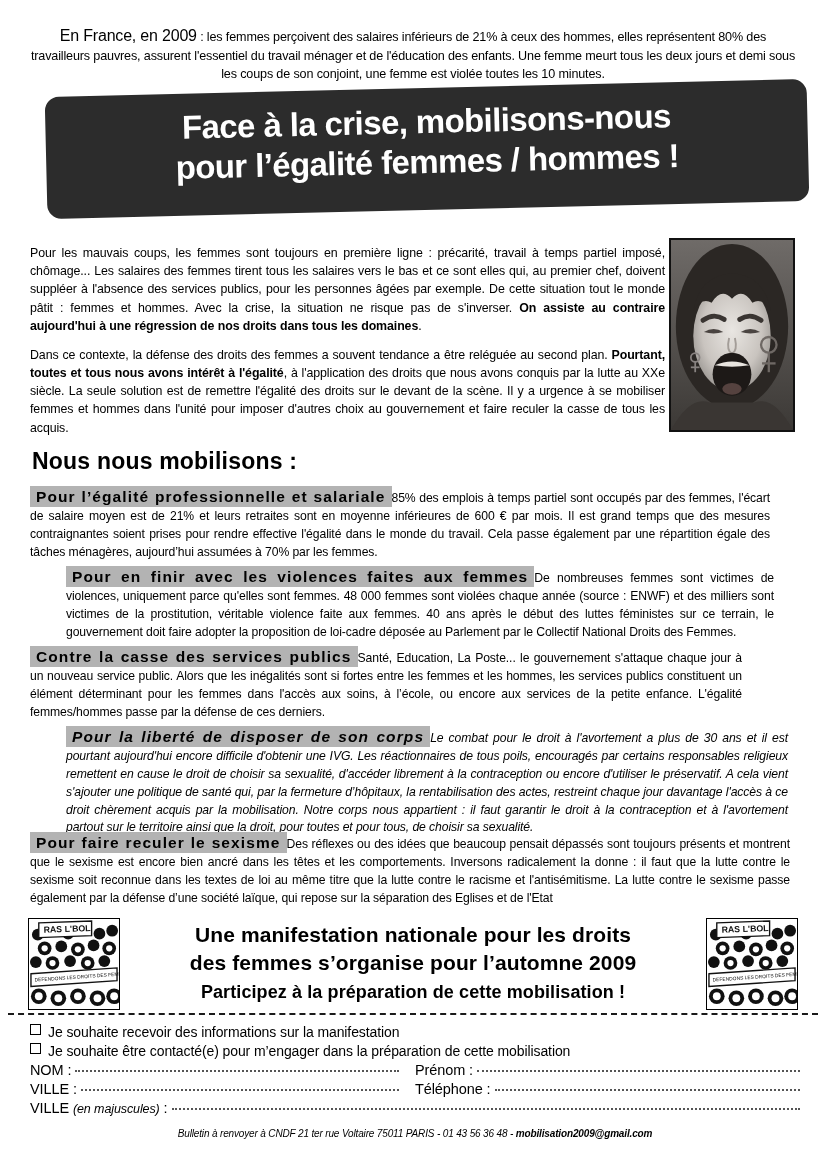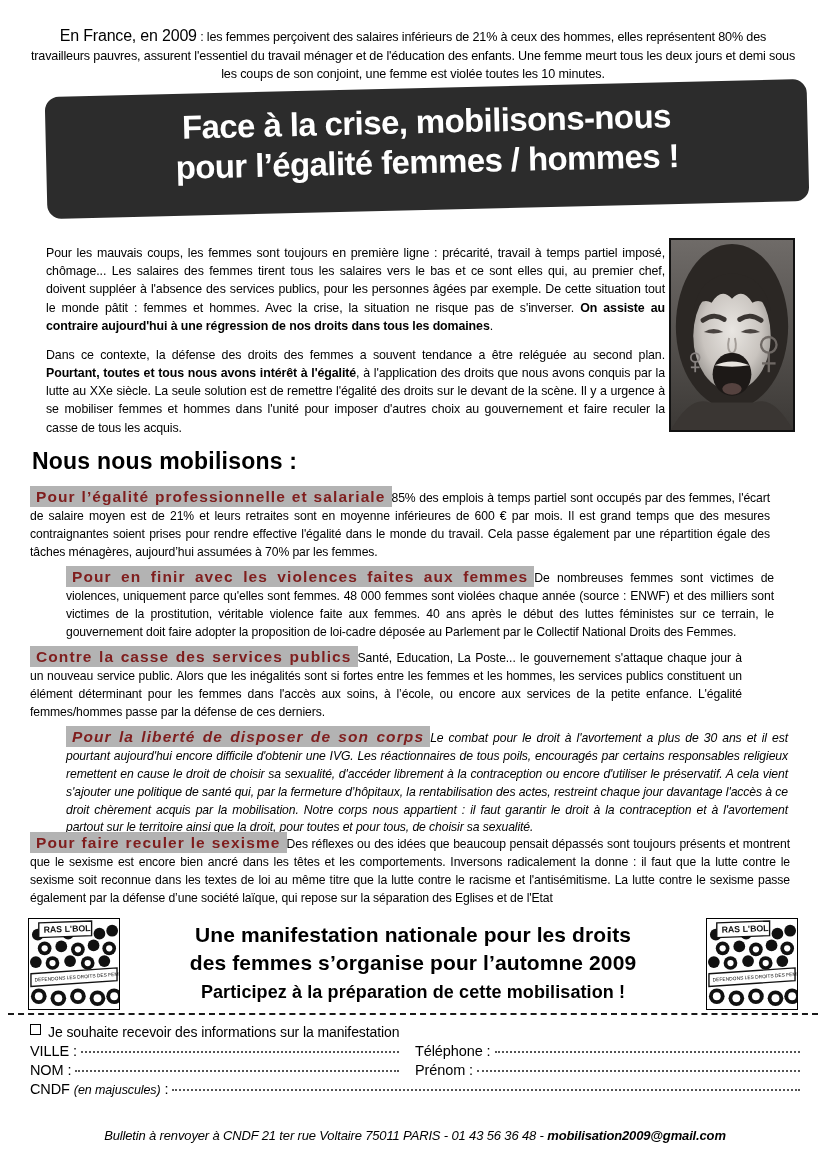--- a/index.html
+++ b/index.html
@@ -61,21 +61,21 @@
 
   
   .intro {
     position: absolute;
     left: 30px; top: 244px; width: 635px;
     font-size: 12.4px;
     line-height: 1.465;
     text-align: justify;
     letter-spacing: -0.1px;
   }
-  .intro p { margin: 0 0 11px 16px; }
+  .intro p { margin: 0 0 11px 0; }
   .intro b { font-weight: bold; }
 
   .photo {
     position: absolute;
     left: 669px; top: 238px; width: 126px; height: 194px;
     border: 2px solid #111;
     background: #9a9a9a;
     overflow: hidden;
   }
   .photo svg { display: block; width: 100%; height: 100%; }
@@ -91,21 +91,21 @@
 
   
   .section { position: absolute; font-size: 12.2px; line-height: 1.45; text-align: justify; letter-spacing: -0.1px; }
   .sec-head {
     display: inline;
     background: #b3b3b3;
     font-weight: bold;
     font-size: 15.5px;
     letter-spacing: 1.1px;
     padding: 2px 6px 2px 6px;
-    color: #7f1d1d;
+    color: #000000;
     white-space: nowrap;
   }
   .sec-body { display: inline; }
 
   #sec1 { left: 30px; top: 486px; width: 740px; }
   #sec2 { left: 66px; top: 566px; width: 708px; }
   #sec3 { left: 30px; top: 646px; width: 712px; }
   #sec4 { left: 66px; top: 726px; width: 722px; font-style: italic; }
   #sec5 { left: 30px; top: 832px; width: 760px; }
 
@@ -176,21 +176,21 @@
   }
   .fld.half { width: 50%; }
   .fld.half.first { padding-right: 16px; }
   .fld.full { width: 100%; }
 
   .footer-line {
     position: absolute;
     left: 30px; top: 1128px; width: 770px;
     text-align: center;
     font-style: italic;
-    font-size: 13px;
+    font-size: 10px;
     letter-spacing: -0.15px;
   }
   .footer-line b { font-weight: bold; font-style: italic; }
 </style>
 </head>
 <body>
 
 <div class="page">
 
   <div class="topstat">
@@ -388,48 +388,52 @@
 
   <div class="cutline"></div>
 
   <div class="coupon">
 
     <div class="chk-row">
       <span class="chkbox"></span>
       <span class="chk-label">Je souhaite recevoir des informations sur la manifestation</span>
     </div>
 
+    <div class="chk-row">
+      <span class="chkbox"></span>
+      <span class="chk-label">Je souhaite être contacté(e) pour m’engager dans la préparation de cette mobilisation</span>
+    </div>
+
+    <div class="field-row">
+      <span class="fld half first">
+        <span class="lab">NOM :</span>
+        <span class="dots"></span>
+      </span>
+      <span class="fld half">
+        <span class="lab">Prénom :</span>
+        <span class="dots"></span>
+      </span>
+    </div>
 
     <div class="field-row">
       <span class="fld half first">
         <span class="lab">VILLE :</span>
         <span class="dots"></span>
       </span>
       <span class="fld half">
         <span class="lab">Téléphone :</span>
         <span class="dots"></span>
       </span>
     </div>
 
     <div class="field-row">
-      <span class="fld half first">
-        <span class="lab">NOM :</span>
+      <span class="fld full">
+        <span class="lab"><span>VILLE</span> <span class="it">(en majuscules)</span> <span>:</span></span>
         <span class="dots"></span>
       </span>
-      <span class="fld half">
-        <span class="lab">Prénom :</span>
-        <span class="dots"></span>
-      </span>
-    </div>
-
-    <div class="field-row">
-      <span class="fld full">
-        <span class="lab"><span>CNDF</span> <span class="it">(en majuscules)</span> <span>:</span></span>
-        <span class="dots"></span>
-      </span>
     </div>
   </div>
 
   <div class="footer-line">
     <span>Bulletin à renvoyer à CNDF 21 ter rue Voltaire 75011 PARIS - 01 43 56 36 48 - </span><b>mobilisation2009@gmail.com</b>
   </div>
 
 </div>
 
 </body></html>

